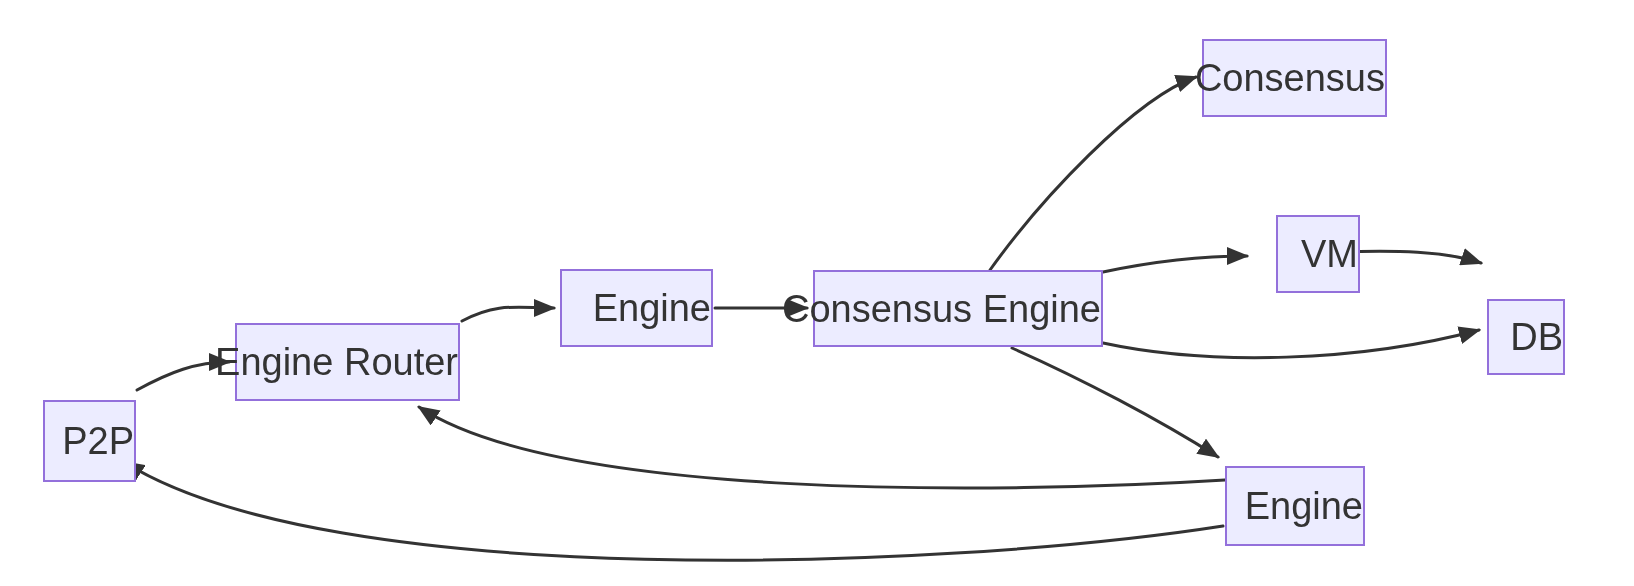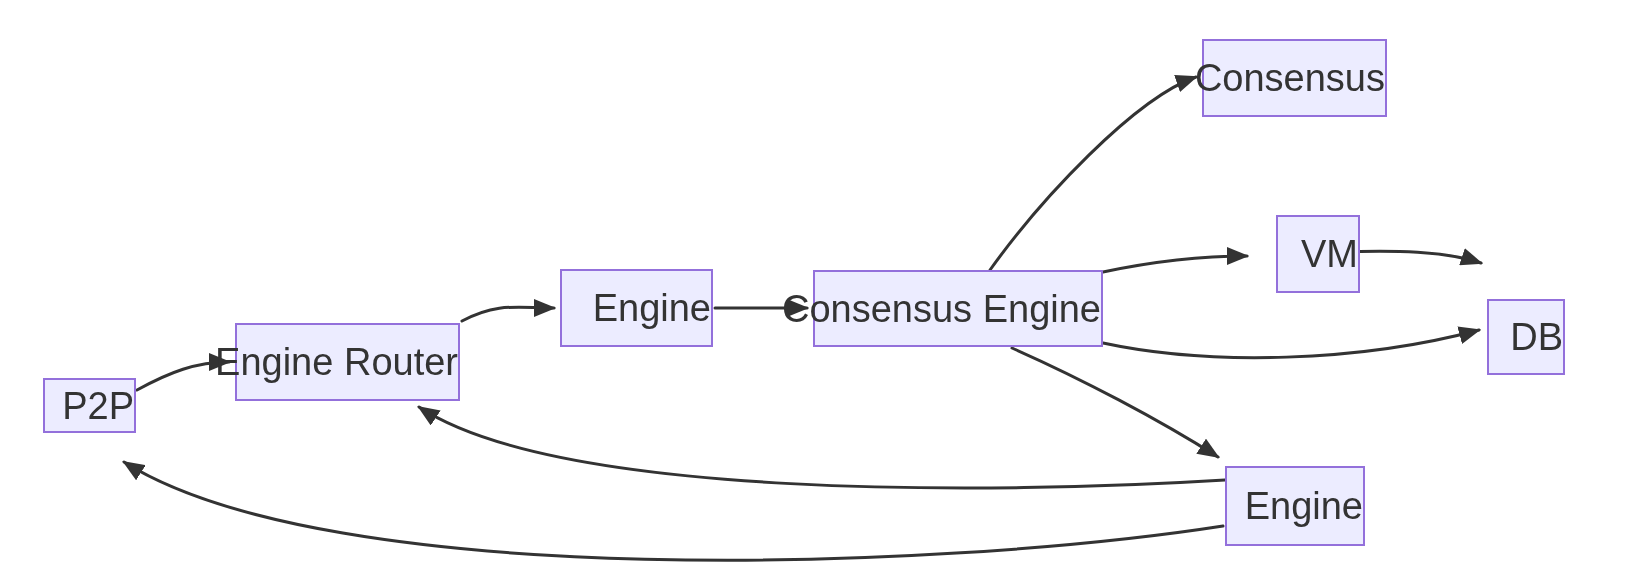--- a/index.html
+++ b/index.html
@@ -40,21 +40,21 @@
     border: 2px solid var(--node-border);
     color: var(--text-color);
     display: flex;
     align-items: center;
     justify-content: flex-end;
     font-size: 38px;
     line-height: 1;
     white-space: nowrap;
   }
   
-  #node-p2p              { left: 43px;   top: 378px; width: 93px;  height: 55px; }
+  #node-p2p              { left: 43px;   top: 400px; width: 93px;  height: 82px; }
   #node-chain-router     { left: 235px;  top: 323px; width: 225px; height: 78px; }
   #node-handler          { left: 560px;  top: 269px; width: 153px; height: 78px; }
   #node-consensus-engine { left: 813px;  top: 270px; width: 290px; height: 77px; }
   #node-consensus        { left: 1202px; top: 39px;  width: 185px; height: 78px; }
   #node-vm               { left: 1253px; top: 215px; width: 84px;  height: 78px; margin-left: 23px; }
   #node-db               { left: 1487px; top: 251px; width: 78px;  height: 76px; margin-top: 48px; }
   #node-sender           { left: 1225px; top: 466px; width: 140px; height: 80px; }
 </style>
 </head>
 <body>

